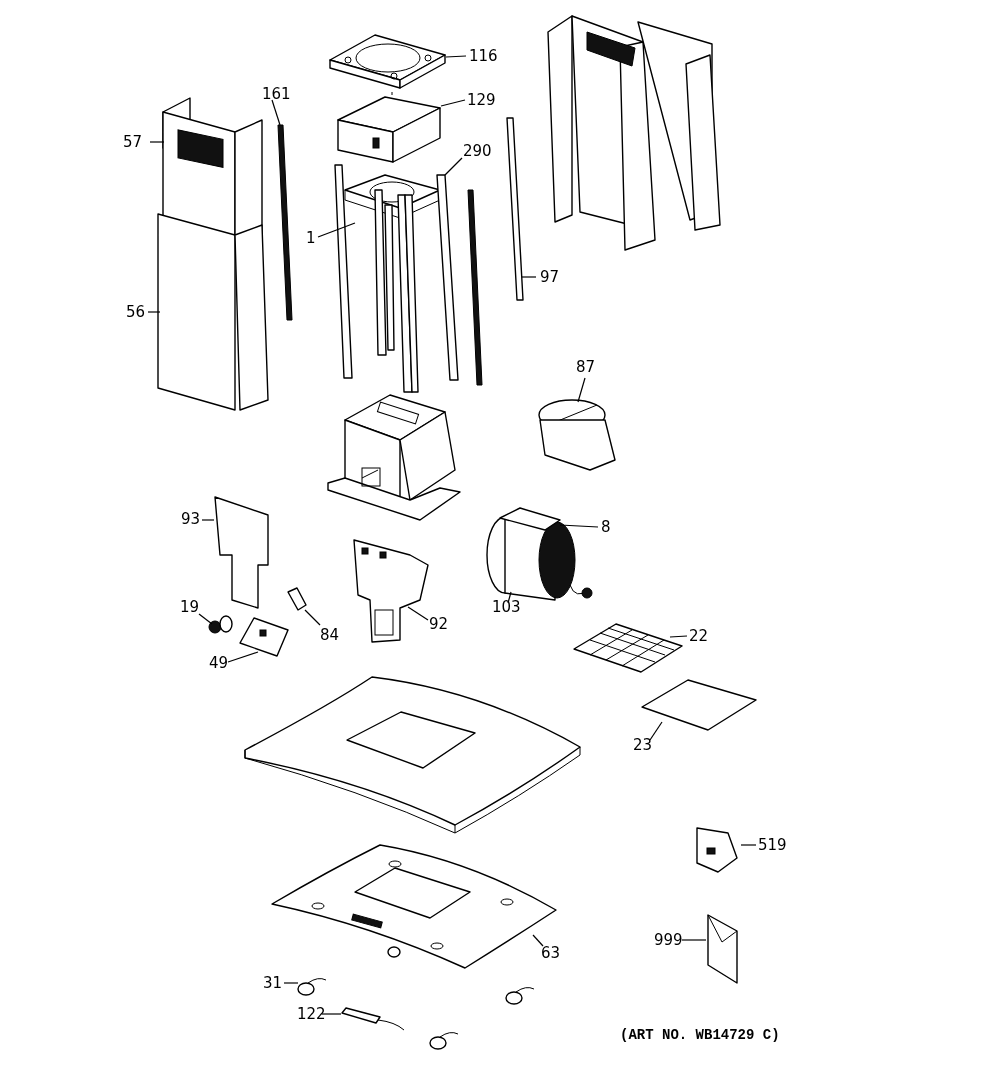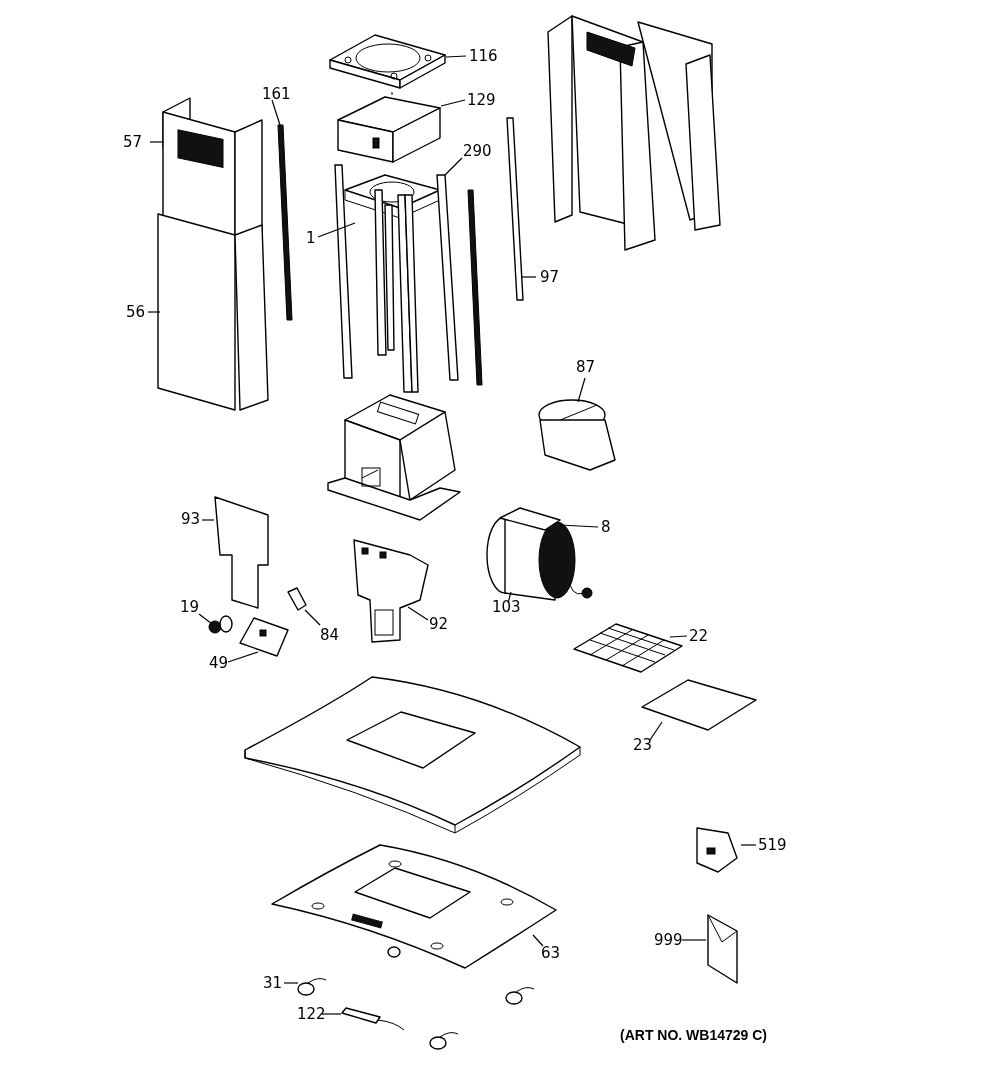--- a/index.html
+++ b/index.html
@@ -6,21 +6,21 @@
   body { width: 1000px; height: 1067px; overflow: hidden; position: relative;
          font-family: "DejaVu Sans", sans-serif; }
   #diagram { position: absolute; left: 0; top: 0; }
   .part { fill: #ffffff; stroke: #000000; stroke-width: 1.4; stroke-linejoin: round; }
   .part-thin { fill: none; stroke: #000000; stroke-width: 1; }
   .dash { fill: none; stroke: #000; stroke-width: 1; stroke-dasharray: 3 3; }
   .dark { fill: #111111; stroke: #000; stroke-width: 1; }
   .leader { stroke: #000; stroke-width: 1.2; fill: none; }
   .callout { font-family: "DejaVu Sans", sans-serif; font-size: 15px; fill: #000; }
   .artno { position: absolute; left: 620px; top: 1027px;
-           font-family: Liberation Sans, sans-serif; font-weight: bold; font-size: 14px; color: #000; }
+           font-family: Liberation Mono, monospace; font-weight: bold; font-size: 14px; color: #000; }
 </style>
 </head>
 <body>
 
 <svg id="diagram" width="1000" height="1067" viewBox="0 0 1000 1067" xmlns="http://www.w3.org/2000/svg">
 
   <g>
     <polygon class="part" points="330,60 375,35 445,55 400,80"></polygon>
     <polygon class="part" points="330,60 400,80 400,88 330,68"></polygon>
     <polygon class="part" points="400,80 445,55 445,63 400,88"></polygon>

